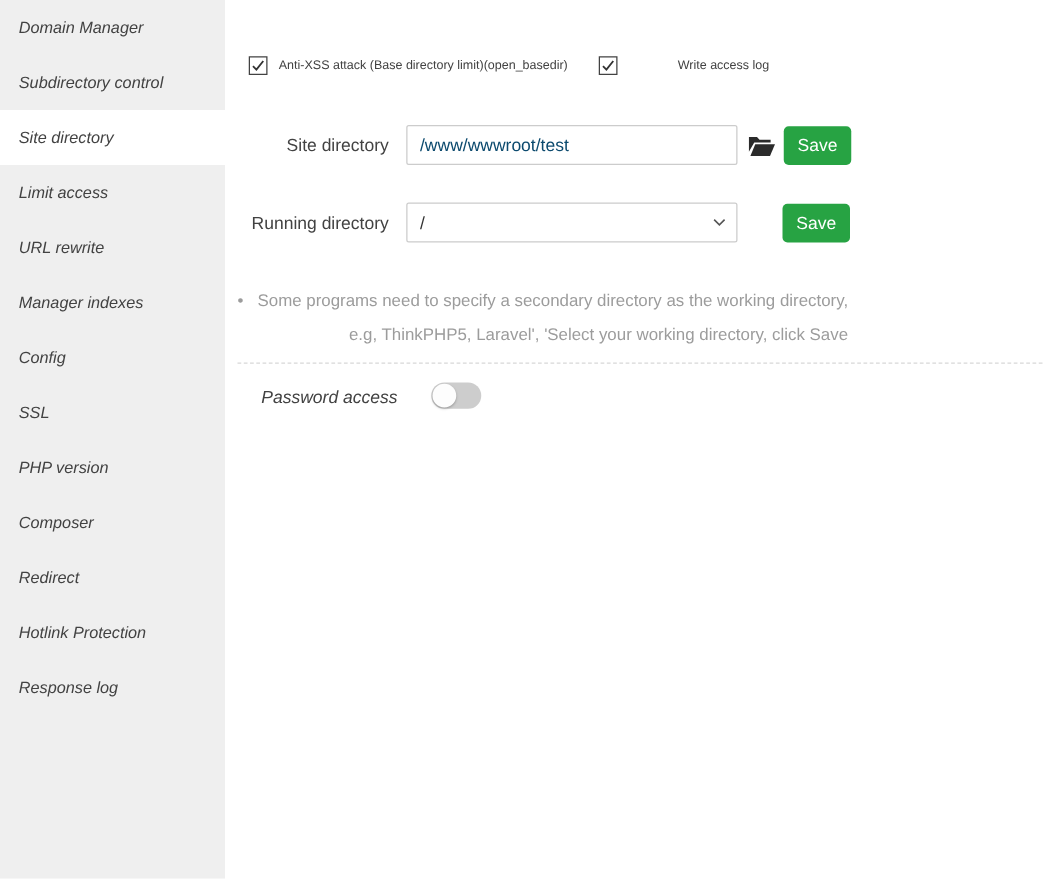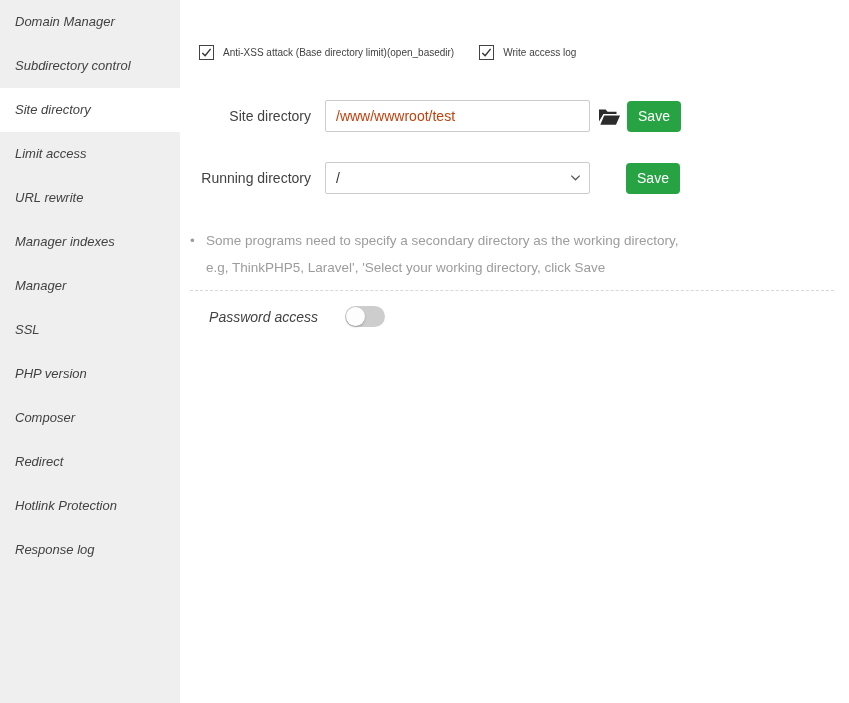--- a/index.html
+++ b/index.html
@@ -39,21 +39,21 @@
     padding-top: 45px;
   }
 
   
   .checkbox-row {
     display: flex;
     align-items: center;
     margin-left: 19px;
   }
   .checkbox-group { display: flex; align-items: center; }
-  .checkbox-group + .checkbox-group { margin-left: 25px; }
+  .checkbox-group + .checkbox-group { margin-left: 25px; gap: 39px; }
   .checkbox {
     width: 15px; height: 15px;
     border: 1px solid #424242;
     background: #fff;
     display: inline-flex;
     align-items: center;
     justify-content: center;
     cursor: pointer;
     flex: none;
   }
@@ -76,21 +76,21 @@
     font-size: 14px;
     color: #424242;
     flex: none;
   }
   .text-input {
     width: 265px; height: 32px;
     border: 1px solid #cccccc;
     border-radius: 2px;
     padding: 0 10px;
     font-size: 14px;
-    color: #c2410c;
+    color: #0c4a6e;
     font-family: "Liberation Sans", sans-serif;
     outline: none;
   }
   .select-wrap { position: relative; width: 265px; height: 32px; }
   .select-wrap select {
     width: 100%; height: 100%;
     border: 1px solid #cccccc;
     border-radius: 2px;
     padding: 0 26px 0 10px;
     font-size: 14px;
@@ -131,21 +131,21 @@
   
   .note {
     margin: 33px 15px 0 10px;
     padding-bottom: 9px;
     border-bottom: 1px dashed #d8d8d8;
     color: #9c9c9c;
     font-size: 13.5px;
   }
   .note-inner { display: flex; }
   .note-bullet { width: 16px; flex: none; line-height: 27px; }
-  .note-line { line-height: 27px; }
+  .note-line { line-height: 27px; text-align: right; }
 
   
   .password-row {
     display: flex;
     align-items: center;
     margin-top: 15px;
   }
   .password-label {
     width: 138px;
     text-align: right;
@@ -176,21 +176,21 @@
 <body>
 
 <nav class="sidebar">
   <div id="sidebar-items">
       <div class="side-item">Domain Manager</div>
       <div class="side-item">Subdirectory control</div>
       <div class="side-item active">Site directory</div>
       <div class="side-item">Limit access</div>
       <div class="side-item">URL rewrite</div>
       <div class="side-item">Manager indexes</div>
-      <div class="side-item">Manager</div>
+      <div class="side-item">Config</div>
       <div class="side-item">SSL</div>
       <div class="side-item">PHP version</div>
       <div class="side-item">Composer</div>
       <div class="side-item">Redirect</div>
       <div class="side-item">Hotlink Protection</div>
       <div class="side-item">Response log</div>
     </div>
 </nav>
 
 <main class="main">

